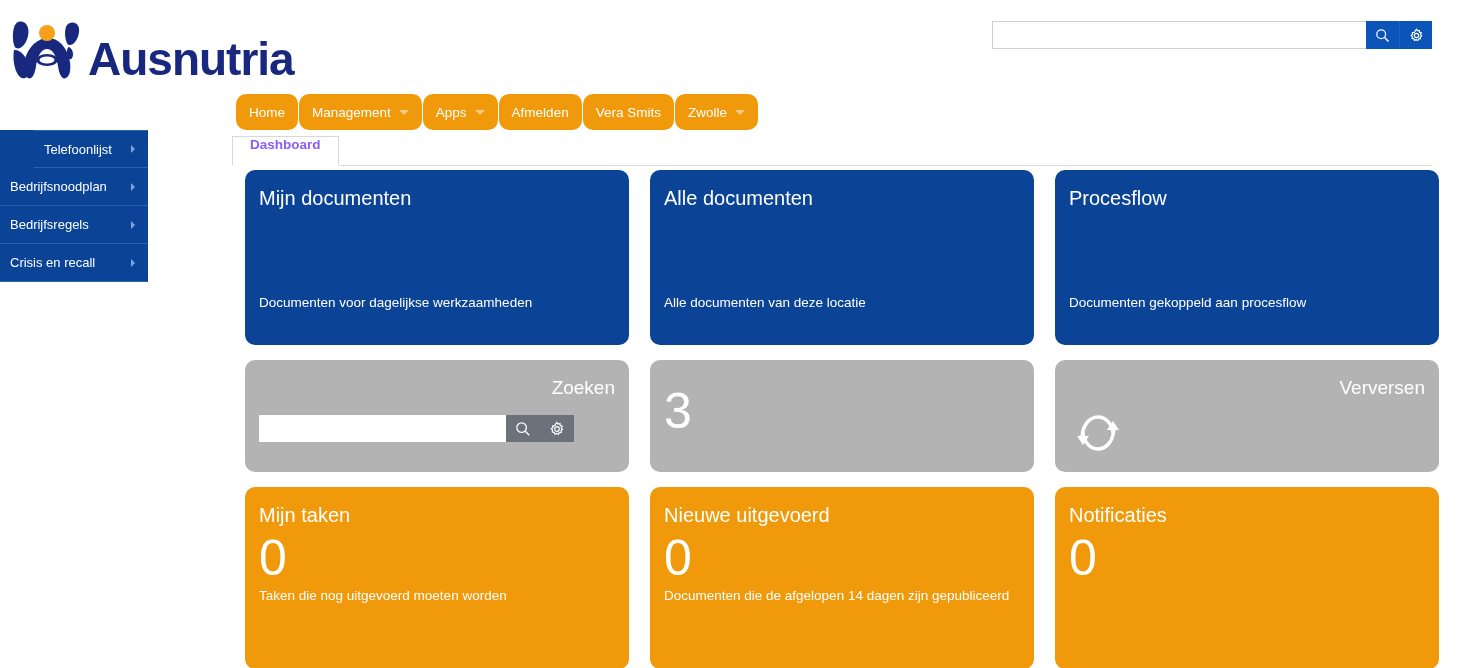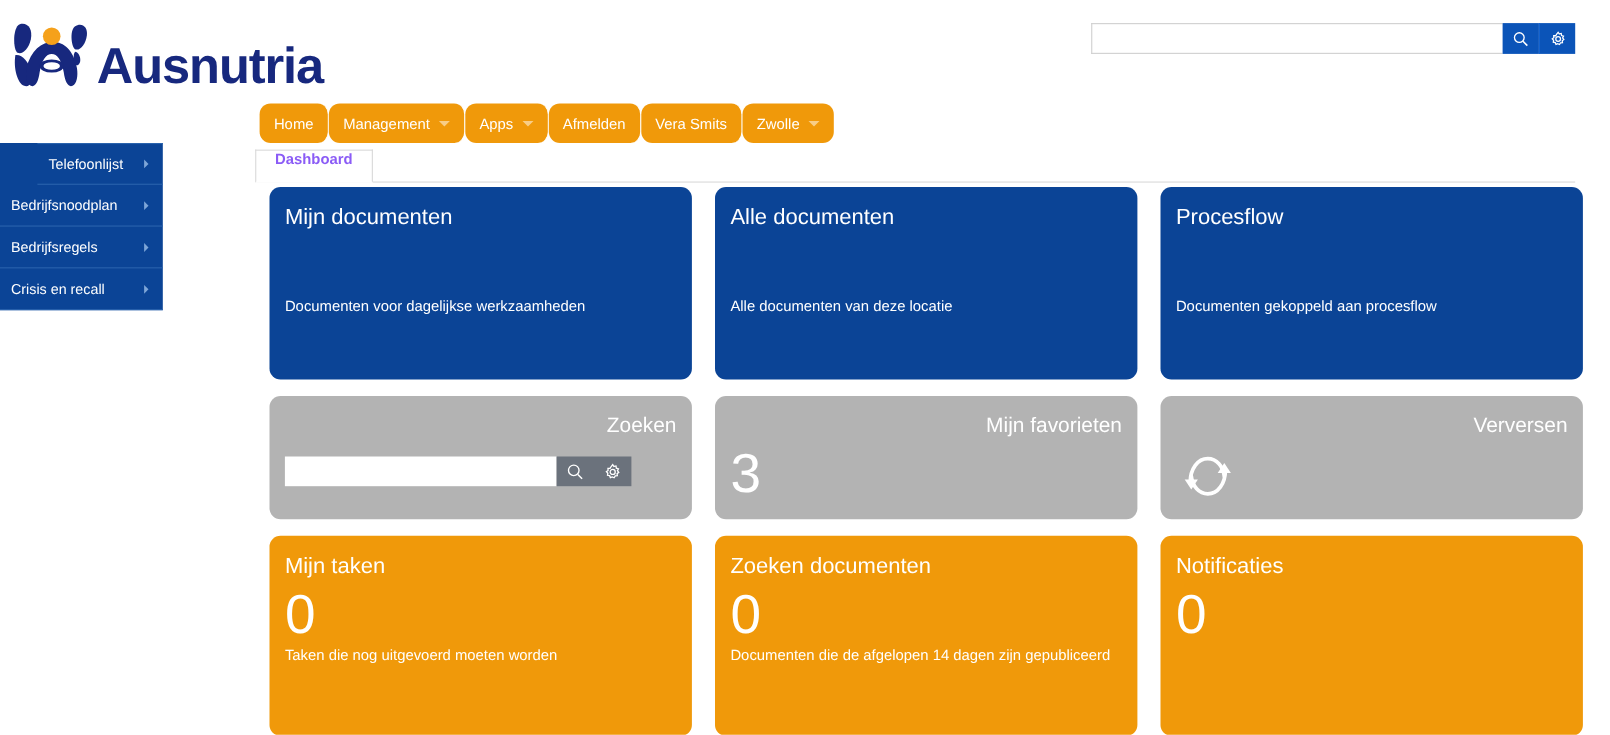--- a/index.html
+++ b/index.html
@@ -66,21 +66,21 @@
   
   .grid { position:absolute; left:245px; top:170px; width:1195px; }
   .row { display:flex; gap:21px; margin-bottom:15px; }
   .tile { width:384px; border-radius:10px; position:relative; padding:18px 14px 14px 14px; cursor:pointer; overflow:hidden; }
   .tile.blue   { background:#0b4496; height:175px; }
   .tile.gray   { background:#b3b3b3; height:112px; }
   .tile.orange { background:#f0990a; height:182px; }
   .tile-title { color:#ffffff; font-size:20px; line-height:1; }
   .tile.gray .tile-title { font-size:19px;text-align:right; }
   .tile-number { color:#ffffff; font-size:50px; line-height:1; margin-top:8px; font-weight:normal; }
-  .tile-sub { color:#ffffff; font-size:13.5px; line-height:1.35; }
+  .tile-sub { color:#ffffff; font-size:13.5px; line-height:1.35;margin-top:24px; }
   .tile.blue .tile-sub { position:absolute; left:14px; top:100px; right:14px; }
   .tile.orange .tile-sub { margin-top:4px; }
 
   .tile-search { position:absolute; left:14px; top:55px; display:flex; width:315px; height:27px; }
   .tile-search input {
     flex:1; height:27px; border:none; outline:none; background:#ffffff; padding:0 7px;
     font-size:13px; font-family:"Liberation Sans", sans-serif;
   }
   .tile-btn { width:34px; height:27px; background:#6b727c; border:none; display:flex; align-items:center;
               justify-content:center; cursor:pointer; }
@@ -237,21 +237,20 @@
                   <circle cx="8" cy="8" r="2.3"></circle>
                   <path d="M8 1.4 L9.1 3.1 L11 2.6 L11.3 4.6 L13.2 5.2 L12.3 6.9 L13.5 8.4 L12 9.6 L12.2 11.5 L10.3 11.6 L9.3 13.3 L7.6 12.5 L5.9 13.2 L5.2 11.4 L3.3 11.1 L3.6 9.2 L2.3 7.8 L3.8 6.7 L3.7 4.8 L5.6 4.8 L6.6 3.1 Z"></path>
                 </g>
               </svg>
             </span>
           </button>
         </div>
       </div>
 
       <div class="tile gray">
-        <div class="tile-title">Mijn favorieten</div>
         <div class="tile-number">3</div>
       </div>
 
       <div class="tile gray">
         <div class="tile-title">Verversen</div>
         <span class="refresh-icon">
           <svg width="58" height="52" viewBox="0 0 58 52">
             <g fill="none" stroke="#ffffff" stroke-width="3.4" stroke-linecap="round">
               <path d="M45 20 C45 33 38 42 29 42 C21 42 15 35 14 26"></path>
               <path d="M13 32 C13 19 20 10 29 10 C37 10 43 17 44 26"></path>
@@ -263,21 +262,21 @@
       </div>
     </div>
 
     <div class="row">
       <div class="tile orange">
         <div class="tile-title">Mijn taken</div>
         <div class="tile-number">0</div>
         <div class="tile-sub">Taken die nog uitgevoerd moeten worden</div>
       </div>
       <div class="tile orange">
-        <div class="tile-title">Zoeken documenten</div>
+        <div class="tile-title">Nieuwe uitgevoerd</div>
         <div class="tile-number">0</div>
         <div class="tile-sub">Documenten die de afgelopen 14 dagen zijn gepubliceerd</div>
       </div>
       <div class="tile orange">
         <div class="tile-title">Notificaties</div>
         <div class="tile-number">0</div>
         <div class="tile-sub"></div>
       </div>
     </div>
 

